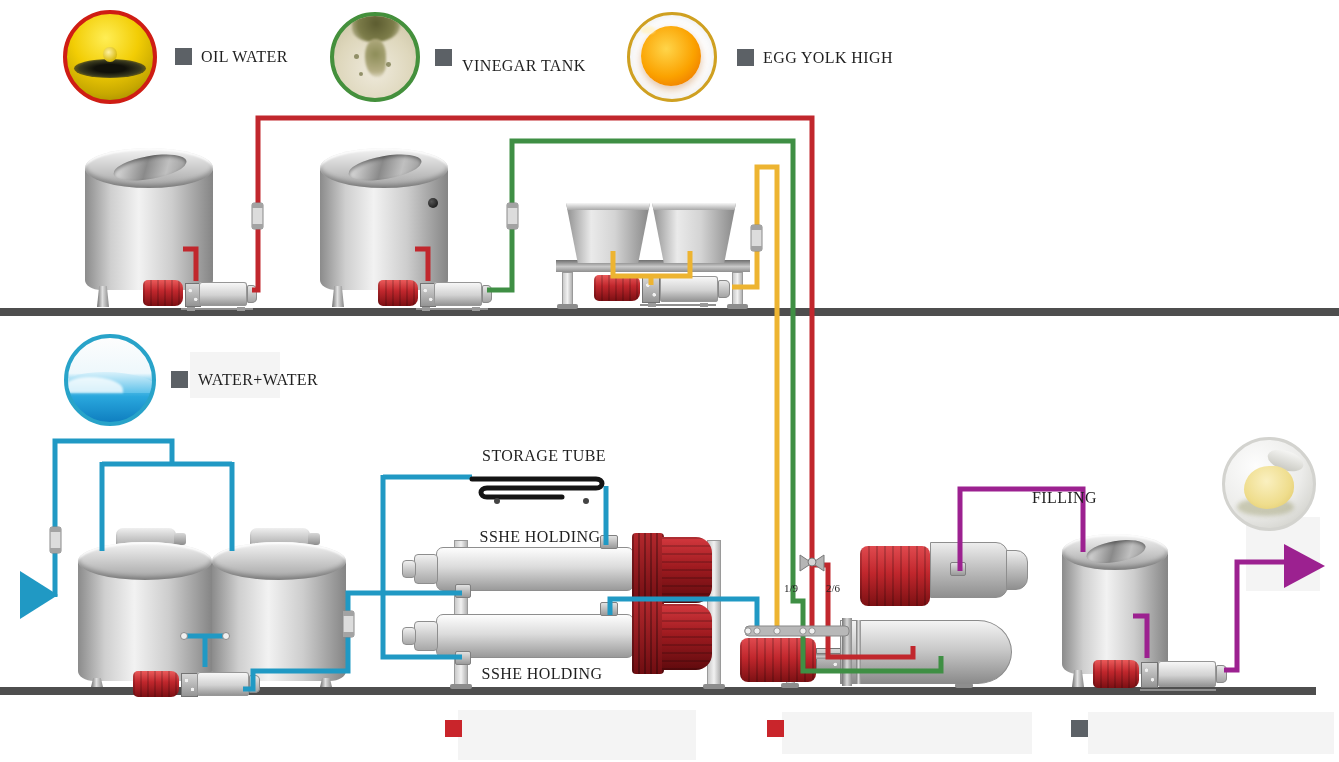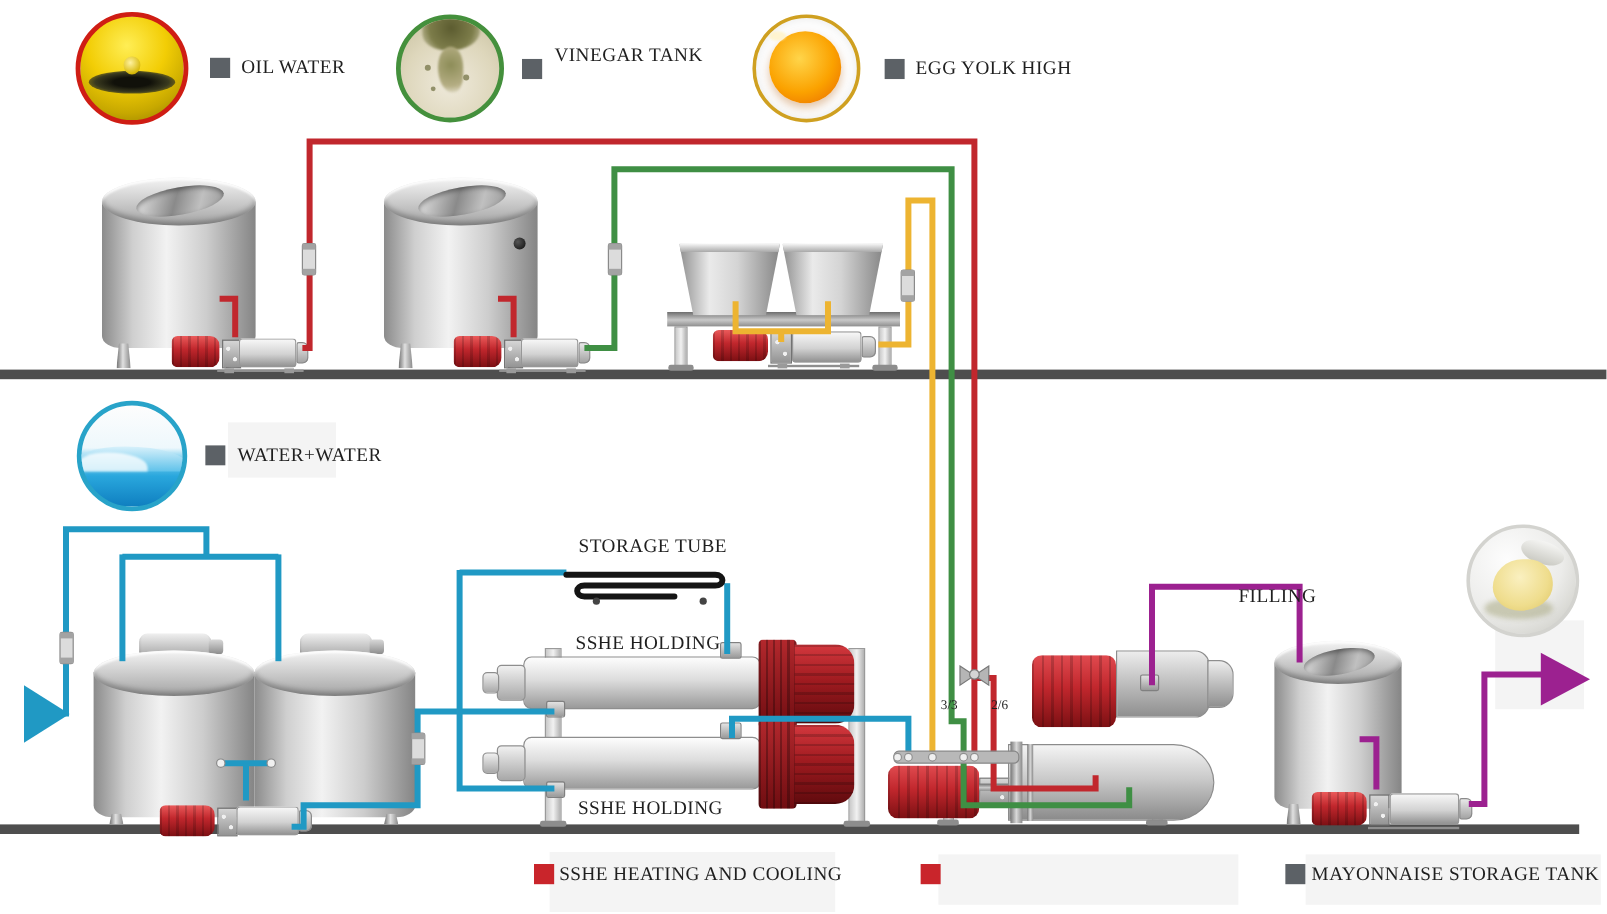--- a/index.html
+++ b/index.html
@@ -377,35 +377,33 @@
     <rect width="17" height="17" fill="#5c6166"></rect>
     </svg>
   <svg class="marker" style="left:737px;top:49px" width="17" height="17">
     <rect width="17" height="17" fill="#5c6166"></rect>
     </svg>
   <svg class="marker" style="left:171px;top:371px" width="17" height="17">
     <rect width="17" height="17" fill="#5c6166"></rect>
     </svg>
 
   <div class="lbl" style="left:201px;top:48px">OIL WATER</div>
-  <div class="lbl" style="left:462px;top:38px">VINEGAR TANK</div>
+  <div class="lbl" style="left:462px;top:57px">VINEGAR TANK</div>
   <div class="lbl" style="left:763px;top:49px">EGG YOLK HIGH</div>
   <div class="lbl" style="left:198px;top:371px">WATER+WATER</div>
   <div class="lbl" style="left:468px;top:447px;width:152px;text-align:center">STORAGE TUBE</div>
   <div class="lbl" style="left:468px;top:528px;width:144px;text-align:center">SSHE HOLDING</div>
   <div class="lbl" style="left:470px;top:665px;width:144px;text-align:center">SSHE HOLDING</div>
   <div class="lbl" style="left:1032px;top:489px">FILLING</div>
-  <div class="lbl sm" style="left:784px;top:579px">3/3</div>
+  <div class="lbl sm" style="left:784px;top:579px">1/9</div>
   <div class="lbl sm" style="left:826px;top:579px">2/6</div>
 
   <svg class="marker" style="left:445px;top:720px" width="17" height="17">
     <rect width="17" height="17" fill="#c9252b"></rect>
     </svg>
-  <div class="lbl" style="left:466px;top:720px">SSHE HEATING AND COOLING</div>
   <svg class="marker" style="left:767px;top:720px" width="17" height="17">
     <rect width="17" height="17" fill="#c9252b"></rect>
     </svg>
   <svg class="marker" style="left:1071px;top:720px" width="17" height="17">
     <rect width="17" height="17" fill="#5c6166"></rect>
     </svg>
-  <div class="lbl" style="left:1093px;top:720px">MAYONNAISE STORAGE TANK</div>
 
 </div>
 
 </body></html>

